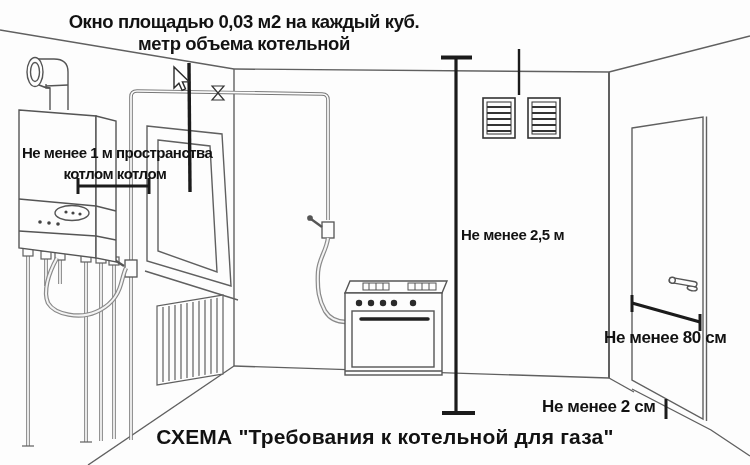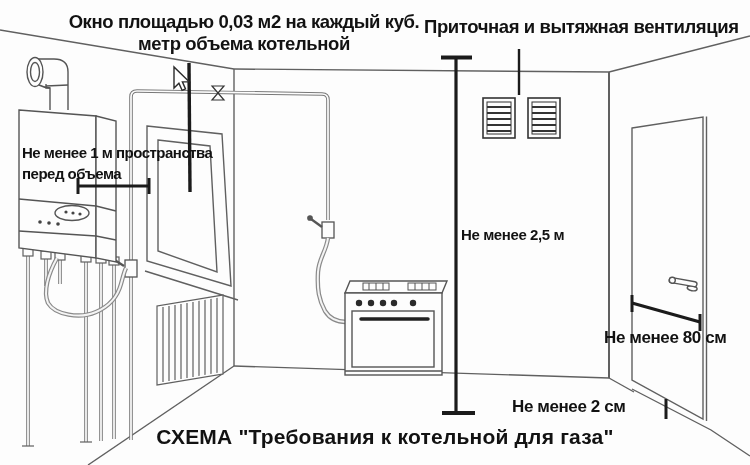--- a/index.html
+++ b/index.html
@@ -9,24 +9,24 @@
     font-family:"Liberation Sans","DejaVu Sans",sans-serif;
   }
   .stage svg{position:absolute;left:0;top:0;}
   .lbl{
     position:absolute;color:#121212;font-weight:bold;
     letter-spacing:-0.4px;white-space:nowrap;
   }
   .lbl .ln{display:block;}
   .cap-window{left:58px;top:11px;width:372px;text-align:center;font-size:18.5px;line-height:22px;}
   .cap-vent{left:424px;top:16px;width:300px;text-align:center;font-size:18.5px;}
-  .cap-boiler{left:22px;top:142px;width:186px;text-align:left;font-size:15px;line-height:21px;letter-spacing:-0.5px;}
+  .cap-boiler{left:22px;top:142px;width:186px;text-align:center;font-size:15px;line-height:21px;letter-spacing:-0.5px;}
   .cap-height{left:461px;top:226px;font-size:15px;}
   .cap-door{left:604px;top:328px;font-size:17px;}
-  .cap-gap{left:512px;top:397px;font-size:17px;}
+  .cap-gap{left:542px;top:397px;font-size:17px;}
   .cap-title{left:25px;top:425px;width:720px;text-align:center;font-size:21px;letter-spacing:0.2px;}
 </style>
 </head>
 <body>
 
 <div class="stage">
 
 <svg width="750" height="465" viewBox="0 0 750 465">
 
   <g stroke="#606060" stroke-width="1.4" fill="none">
@@ -240,25 +240,24 @@
   </g>
 
   <path d="M174,67 l0,21 l4.9,-4.7 l3.2,7.1 l3.4,-1.5 l-3.1,-7 l6.8,-0.1 z" fill="#ffffff" stroke="#2a2a2a" stroke-width="1.4"></path>
 </svg>
 
   <div class="lbl cap-window">
     <span class="ln">Окно площадью 0,03 м2 на каждый куб.</span>
     <span class="ln">метр объема котельной</span>
   </div>
 
-  <div class="lbl cap-vent">Приточная и вытяжная вентиляция</div>
 
   <div class="lbl cap-boiler">
     <span class="ln">Не менее 1 м пространства</span>
-    <span class="ln">перед объема</span>
+    <span class="ln">котлом котлом</span>
   </div>
 
   <div class="lbl cap-height">Не менее 2,5 м</div>
 
   <div class="lbl cap-door">Не менее 80 см</div>
 
   <div class="lbl cap-gap">Не менее 2 см</div>
 
   <div class="lbl cap-title">СХЕМА "Требования к котельной для газа"</div>
 

